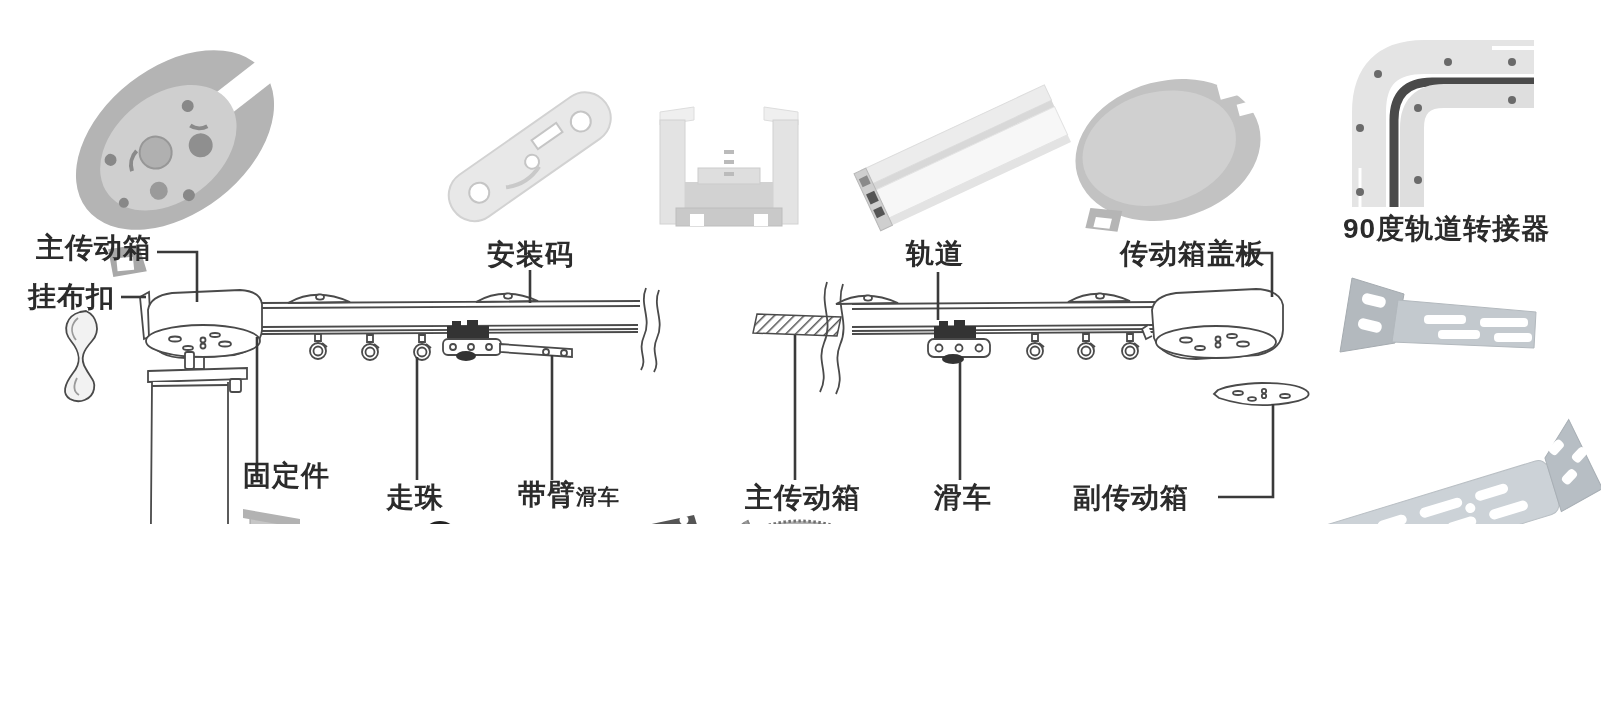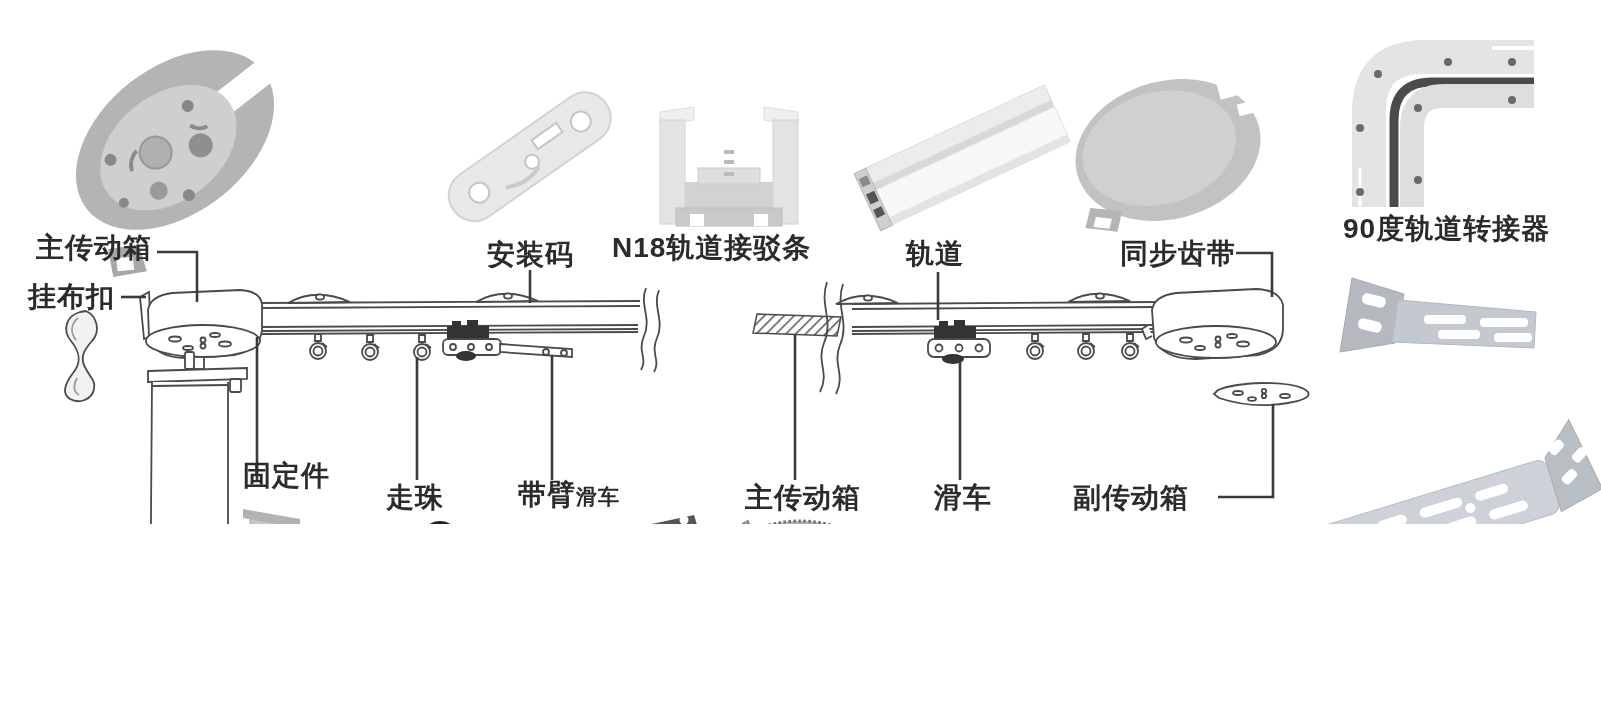--- a/index.html
+++ b/index.html
@@ -340,23 +340,22 @@
       <path d="M795,335 V480"></path>
       <path d="M960,361 V480"></path>
       <path d="M1218,497 H1273 V404"></path>
     </g>
   </g>
 </svg>
 
 <div class="lbl" style="left:36px;top:233px">主传动箱</div>
 <div class="lbl" style="left:28px;top:282px">挂布扣</div>
 <div class="lbl" style="left:487px;top:240px">安装码</div>
-<div class="lbl" style="left:612px;top:233px">N18轨道接驳条</div>
 <div class="lbl" style="left:906px;top:239px">轨道</div>
-<div class="lbl" style="left:1120px;top:239px">同步齿带</div>
+<div class="lbl" style="left:1120px;top:239px">传动箱盖板</div>
 <div class="lbl small" style="left:1343px;top:214px">90度轨道转接器</div>
 <div class="lbl" style="left:243px;top:461px">固定件</div>
 <div class="lbl" style="left:386px;top:483px">走珠</div>
 <div class="lbl" style="left:518px;top:480px"><span>带臂</span><span class="sub">滑车</span></div>
 <div class="lbl" style="left:745px;top:483px">主传动箱</div>
 <div class="lbl" style="left:934px;top:483px">滑车</div>
 <div class="lbl" style="left:1073px;top:483px">副传动箱</div>
 <div class="lbl motor-lbl" style="left:135px;top:600px">电机</div>
 
 </div>

